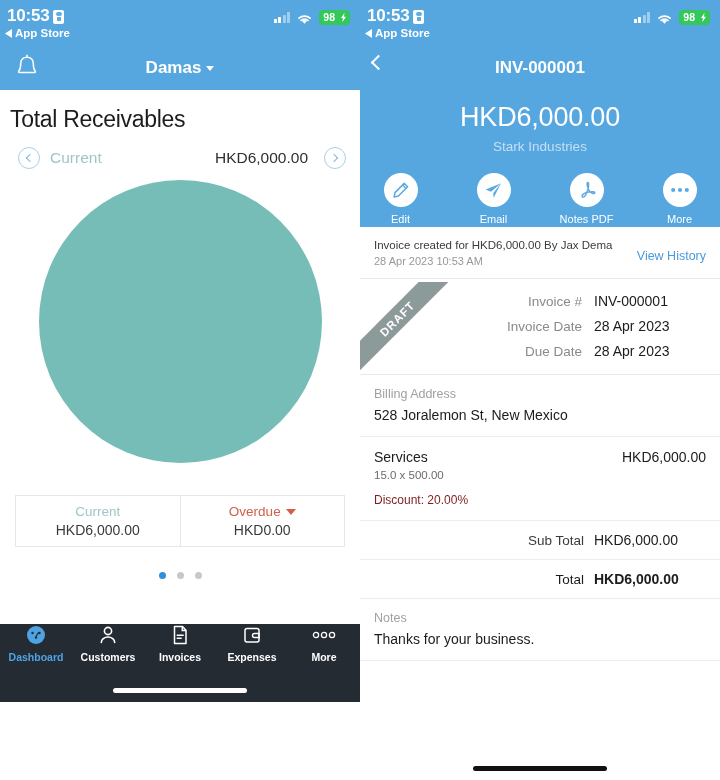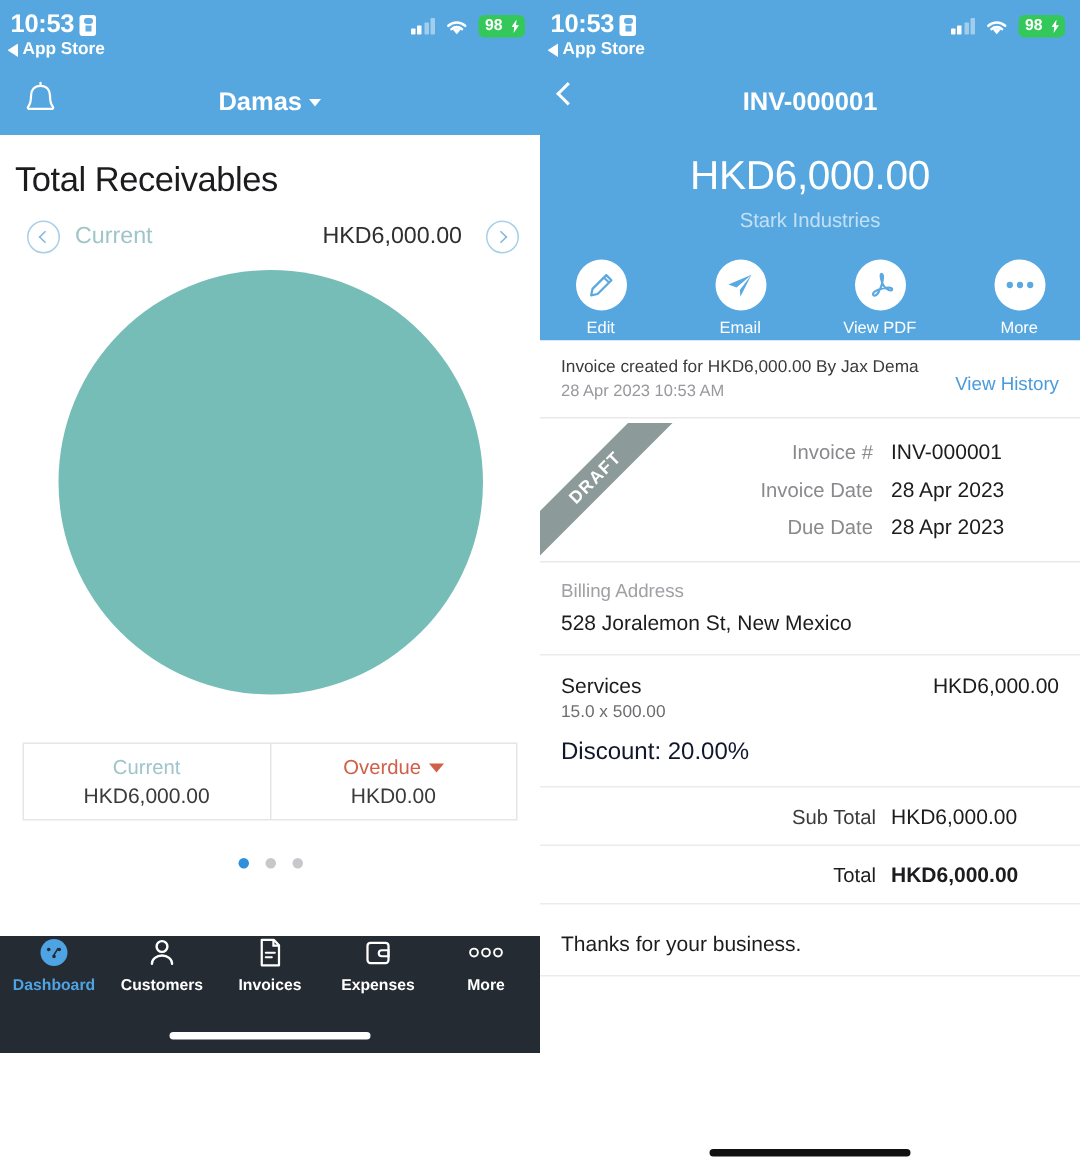--- a/index.html
+++ b/index.html
@@ -153,21 +153,21 @@
   .meta-v { font-size:14px; color:#1c1c1e; width:112px; }
 
   .sect { padding:12px 14px 13px; border-bottom:1px solid #ececec; }
   .sect-k { font-size:12.5px; color:#a0a0a5; }
   .sect-v { font-size:14px; color:#1c1c1e; margin-top:6px; }
 
   .line-row { display:flex; justify-content:space-between; align-items:baseline; }
   .line-name { font-size:14px; color:#1c1c1e; }
   .line-amt { font-size:14px; color:#1c1c1e; }
   .line-sub { font-size:11.5px; color:#6c6c70; margin-top:4px; }
-  .line-disc { font-size:16px; color:#0f172a; margin-top:12px; }
+  .line-disc { font-size:12px; color:#7f1d1d; margin-top:12px; }
 
   .tot { padding:11px 14px; border-bottom:1px solid #ececec; display:flex; justify-content:flex-end; align-items:baseline; gap:10px; }
   .tot-k { font-size:13.5px; color:#3a3a3c; }
   .tot-k.bold { font-weight:normal; color:#1c1c1e; }
   .tot-v { font-size:14px; color:#1c1c1e; width:112px; }
   .tot-v.bold { font-weight:bold; }
 
   .notes { padding:12px 14px 13px; border-bottom:1px solid #ececec; }
 </style>
 </head>
@@ -381,21 +381,21 @@
               </svg>
           </span>
           <span class="act-label">Email Invoice</span>
         </div>
         <div class="action">
           <span class="act-circle">
             <svg width="20" height="20" viewBox="0 0 20 20">
                 <path d="M10.6 2.5 c1.6 0 1.1 4.4 .2 7.3 -1 3.3-3 7.3-4.6 7.3 -1 0-1.5-.8-1-1.7 1-1.9 5.6-3.4 10-3.6 1.7-.1 2.6.3 2.6 1 0 .8-1.2 1-2.3.6 -2.2-.8-4.3-3.8-5-7 -.5-2.3-.6-3.9.1-3.9z" stroke="#5ba9e1" stroke-width="1.45" fill="none" stroke-linejoin="round"></path>
               </svg>
           </span>
-          <span class="act-label">View PDF</span>
+          <span class="act-label">Notes PDF</span>
         </div>
         <div class="action">
           <span class="act-circle">
             <svg width="20" height="6" viewBox="0 0 20 6">
                 <circle cx="3.2" cy="3" r="2.1" fill="#5ba9e1"></circle>
                 <circle cx="10" cy="3" r="2.1" fill="#5ba9e1"></circle>
                 <circle cx="16.8" cy="3" r="2.1" fill="#5ba9e1"></circle>
               </svg>
           </span>
           <span class="act-label">More</span>
@@ -448,19 +448,20 @@
         <span class="tot-k">Sub Total</span>
         <span class="tot-v">HKD6,000.00</span>
       </div>
 
       <div class="tot">
         <span class="tot-k bold">Total</span>
         <span class="tot-v bold">HKD6,000.00</span>
       </div>
 
       <div class="notes">
+        <div class="sect-k">Notes</div>
         <div class="sect-v">Thanks for your business.</div>
       </div>
 
       <div class="home-ind" style="background:#111;"></div>
     </div>
   </div>
 </div>
 
 </body></html>

